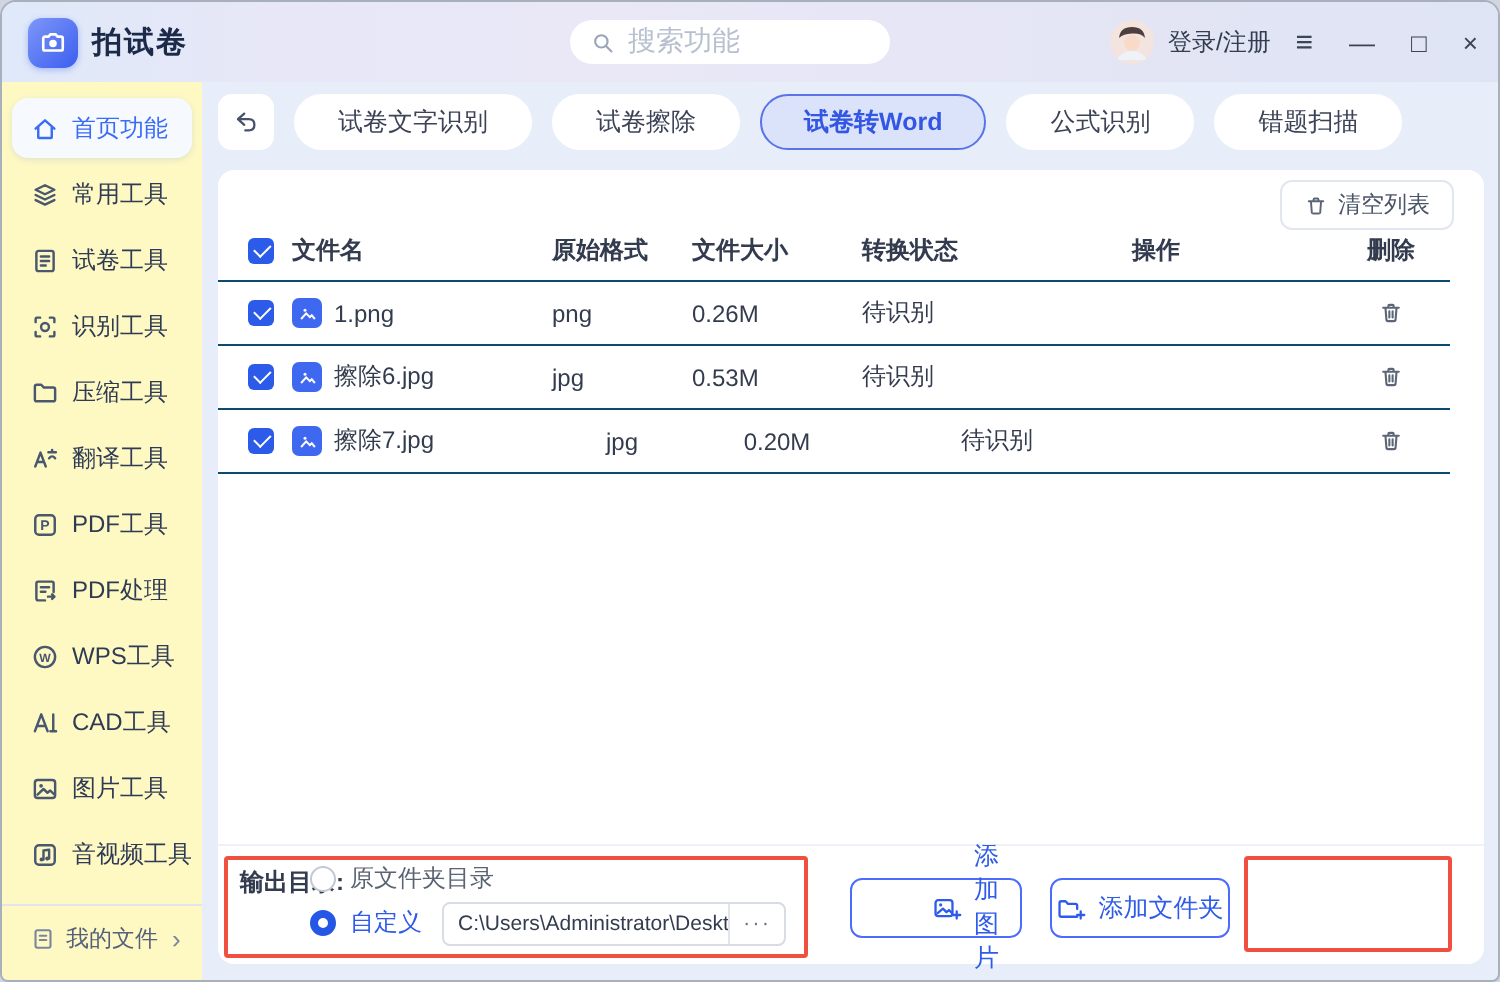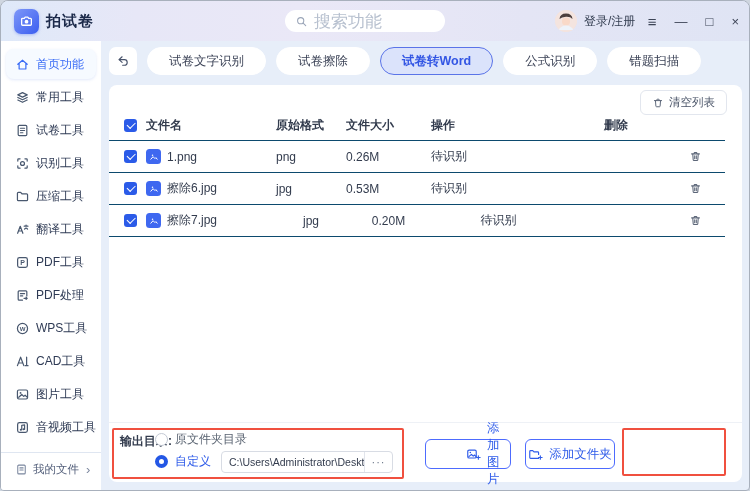--- a/index.html
+++ b/index.html
@@ -29,32 +29,32 @@
     background:linear-gradient(135deg,#7e97f8,#3b5ef0);
     display:flex; align-items:center; justify-content:center;
     box-shadow:0 1px 3px rgba(59,94,240,.35);
   }
   .app-name { font-size:15px; font-weight:bold; color:#1c2a4a; letter-spacing:1px; }
   .search-pill {
     position:absolute; left:284px; top:9px; width:160px; height:22px;
     background:#fff; border-radius:11px; display:flex; align-items:center; gap:6px;
     padding:0 10px; color:#9aa5b8;
   }
-  .search-ph { font-size:17px; color:#b7c0cf; }
+  .search-ph { font-size:14px; color:#b7c0cf; }
   .user-area { position:absolute; left:554px; top:9px; display:flex; align-items:center; gap:7px; }
   .avatar { width:22px; height:22px; border-radius:50%; background:#f2e2de; overflow:hidden; }
   .login-label { font-size:12px; color:#333d50; }
   .win-controls { position:absolute; right:12px; top:0; height:40px; display:flex; align-items:center; gap:18px; }
   .wc { font-size:13px; color:#3c4456; cursor:default; line-height:1; }
   .wc.menu { font-size:15px; }
 
   
   .sidebar {
     position:absolute; left:0; top:40px; width:100px; height:451px;
-    background:#ffffff; padding-top:8px;
+    background:#fef9c3; padding-top:8px;
   }
   .side-item {
     height:30px; margin:0 5px 3px 5px; border-radius:8px;
     display:flex; align-items:center; gap:6px; padding-left:9px;
     font-size:12px; color:#2f3b55;
   }
   .side-item .ic { color:#49586f; }
   .side-item.active { background:#f6faff; color:#3a6cf6; box-shadow:0 1px 3px rgba(90,130,230,.18); }
   .side-item.active .ic { color:#3a6cf6; }
   .my-files {
@@ -361,20 +361,21 @@
           </svg>
       </span>
       <span>清空列表</span>
     </div>
 
     <div class="tbl-row tbl-head">
       <span class="checkbox"></span>
       <span>文件名</span>
       <span>原始格式</span>
       <span>文件大小</span>
+      <span>转换状态</span>
       <span>操作</span>
       <span class="cell-del">删除</span>
     </div>
 
     <div class="tbl-row r0">
       <span class="checkbox"></span>
       <span class="file-cell">
         <span class="file-badge">
           <svg width="10" height="10" viewBox="0 0 16 16" style="stroke:#fff;stroke-width:1.6;fill:none;">
               <path d="M2.5 12 L6.5 7.5 L9.5 10.5 L11 9 L13.5 12"></path>

